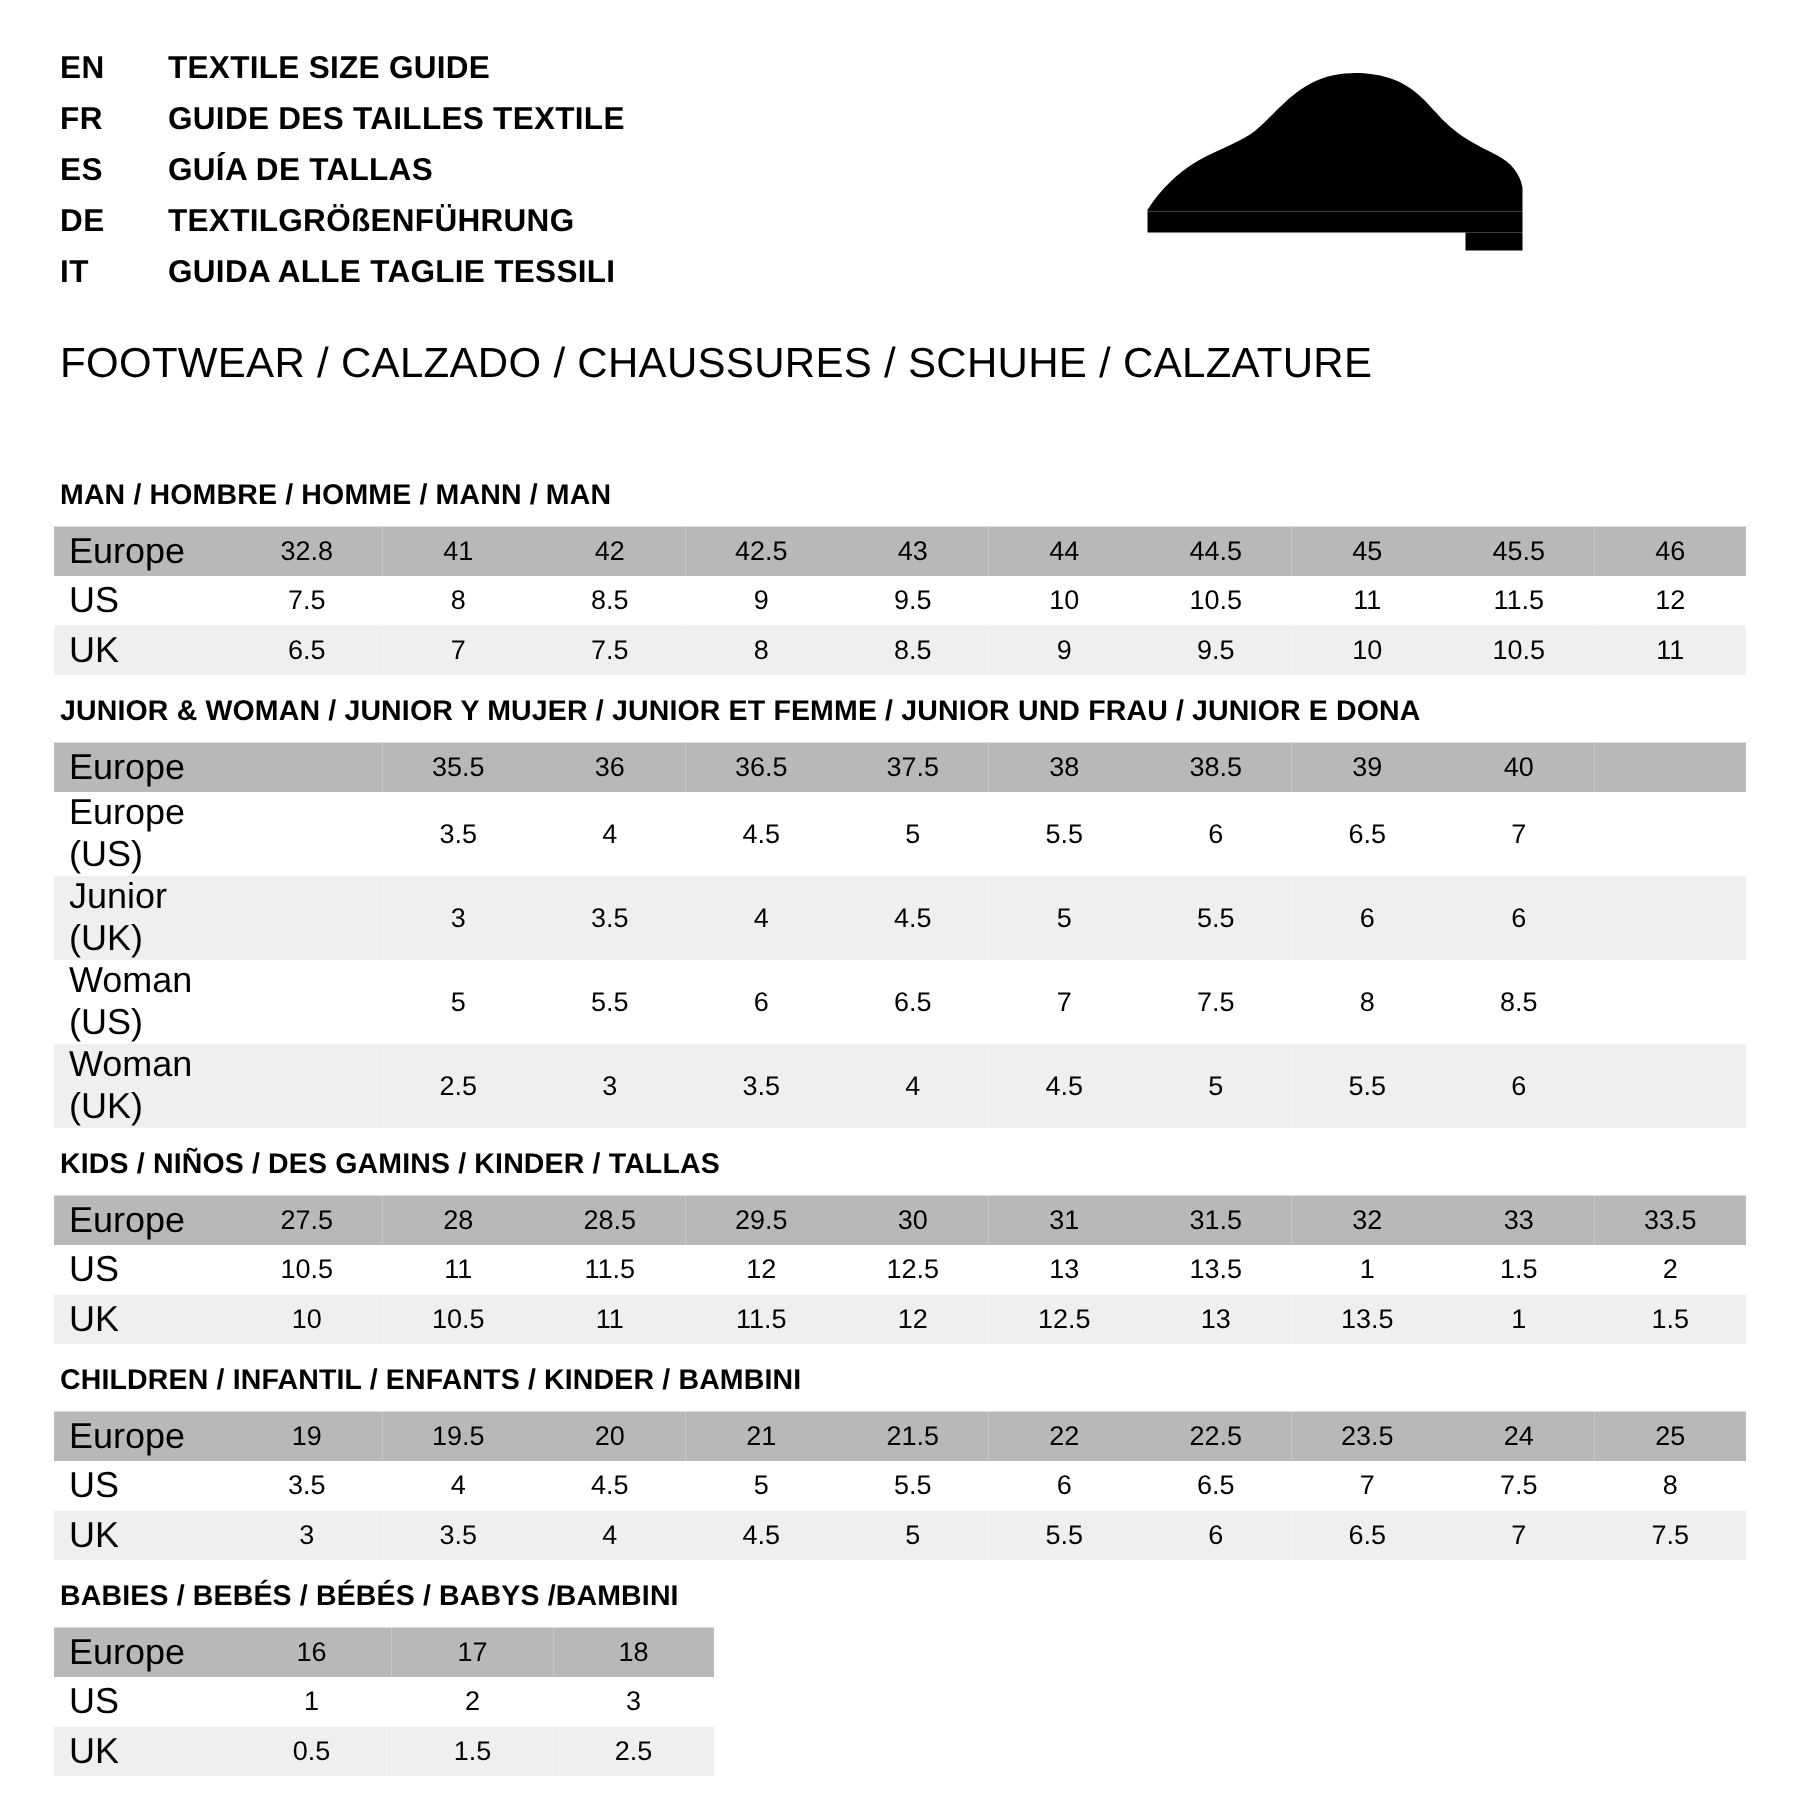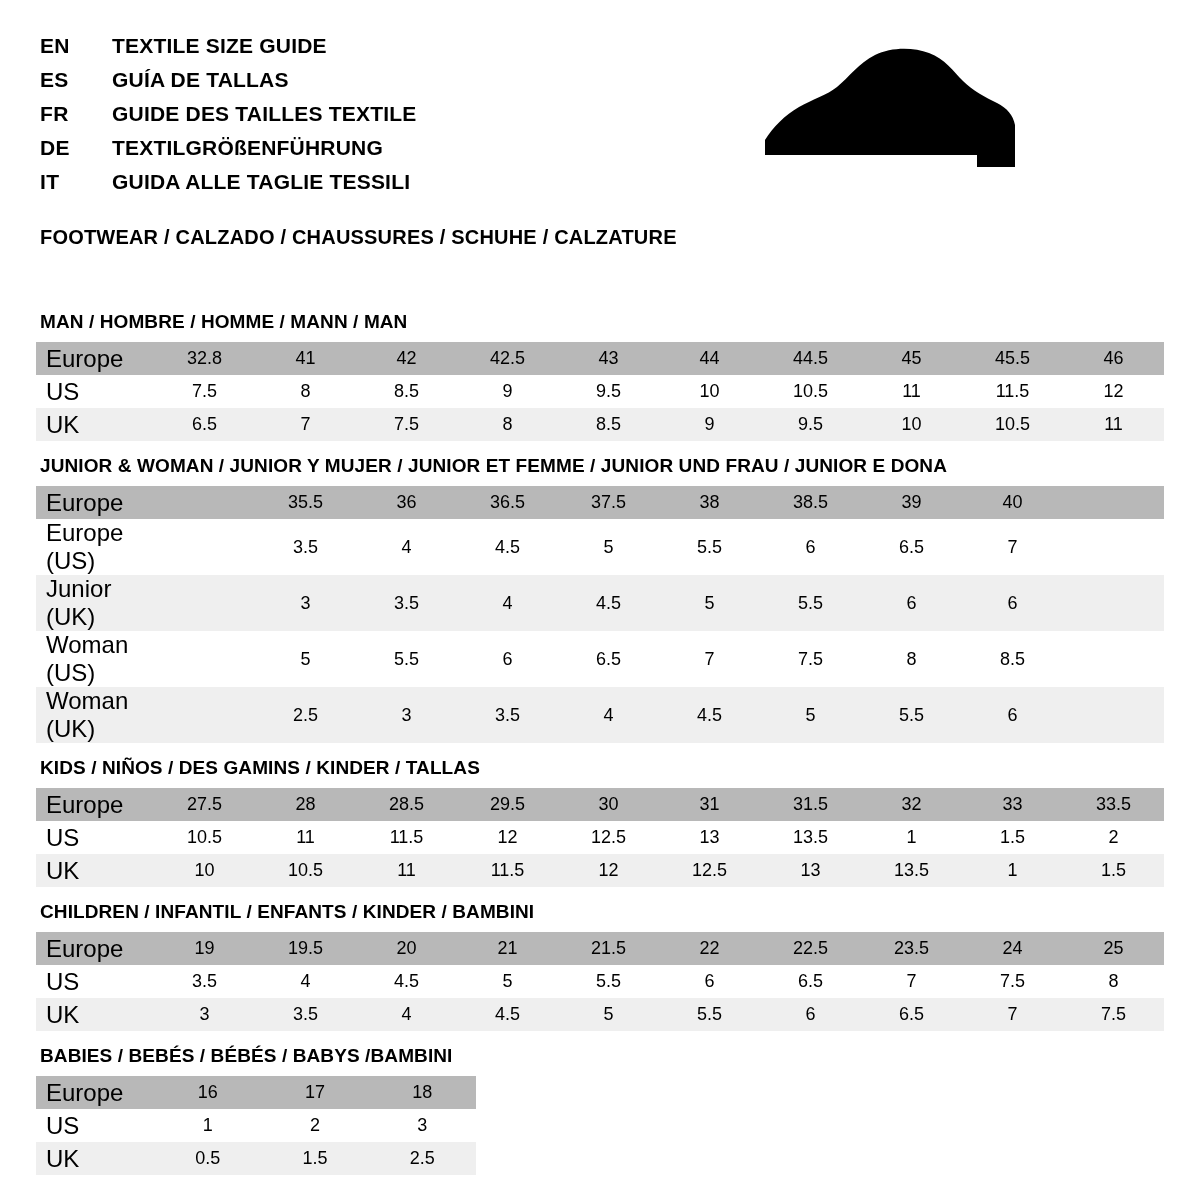--- a/index.html
+++ b/index.html
@@ -42,22 +42,22 @@
     font-weight: bold;
     letter-spacing: 0.3px;
   }
   .lang-text {
     font-size: 21px;
     font-weight: bold;
     letter-spacing: 0.2px;
   }
   .footwear-line {
     margin-top: 22px;
-    font-size: 20px;
-    font-weight: bold;
+    font-size: 28px;
+    font-weight: normal;
     letter-spacing: 0.2px;
   }
 
   
   .shoe {
     position: absolute;
     top: 45px;
     right: 55px;
     width: 340px;
     height: 130px;
@@ -114,26 +114,26 @@
 
 <div class="page">
 
   <div class="header">
     <div class="lang-list">
       <div class="lang-row">
         <span class="lang-code">EN</span>
         <span class="lang-text">TEXTILE SIZE GUIDE</span>
       </div>
       <div class="lang-row">
+        <span class="lang-code">FR</span>
+        <span class="lang-text">GUIDE DES TAILLES TEXTILE</span>
+      </div>
+      <div class="lang-row">
         <span class="lang-code">ES</span>
         <span class="lang-text">GUÍA DE TALLAS</span>
-      </div>
-      <div class="lang-row">
-        <span class="lang-code">FR</span>
-        <span class="lang-text">GUIDE DES TAILLES TEXTILE</span>
       </div>
       <div class="lang-row">
         <span class="lang-code">DE</span>
         <span class="lang-text">TEXTILGRÖßENFÜHRUNG</span>
       </div>
       <div class="lang-row">
         <span class="lang-code">IT</span>
         <span class="lang-text">GUIDA ALLE TAGLIE TESSILI</span>
       </div>
     </div>

